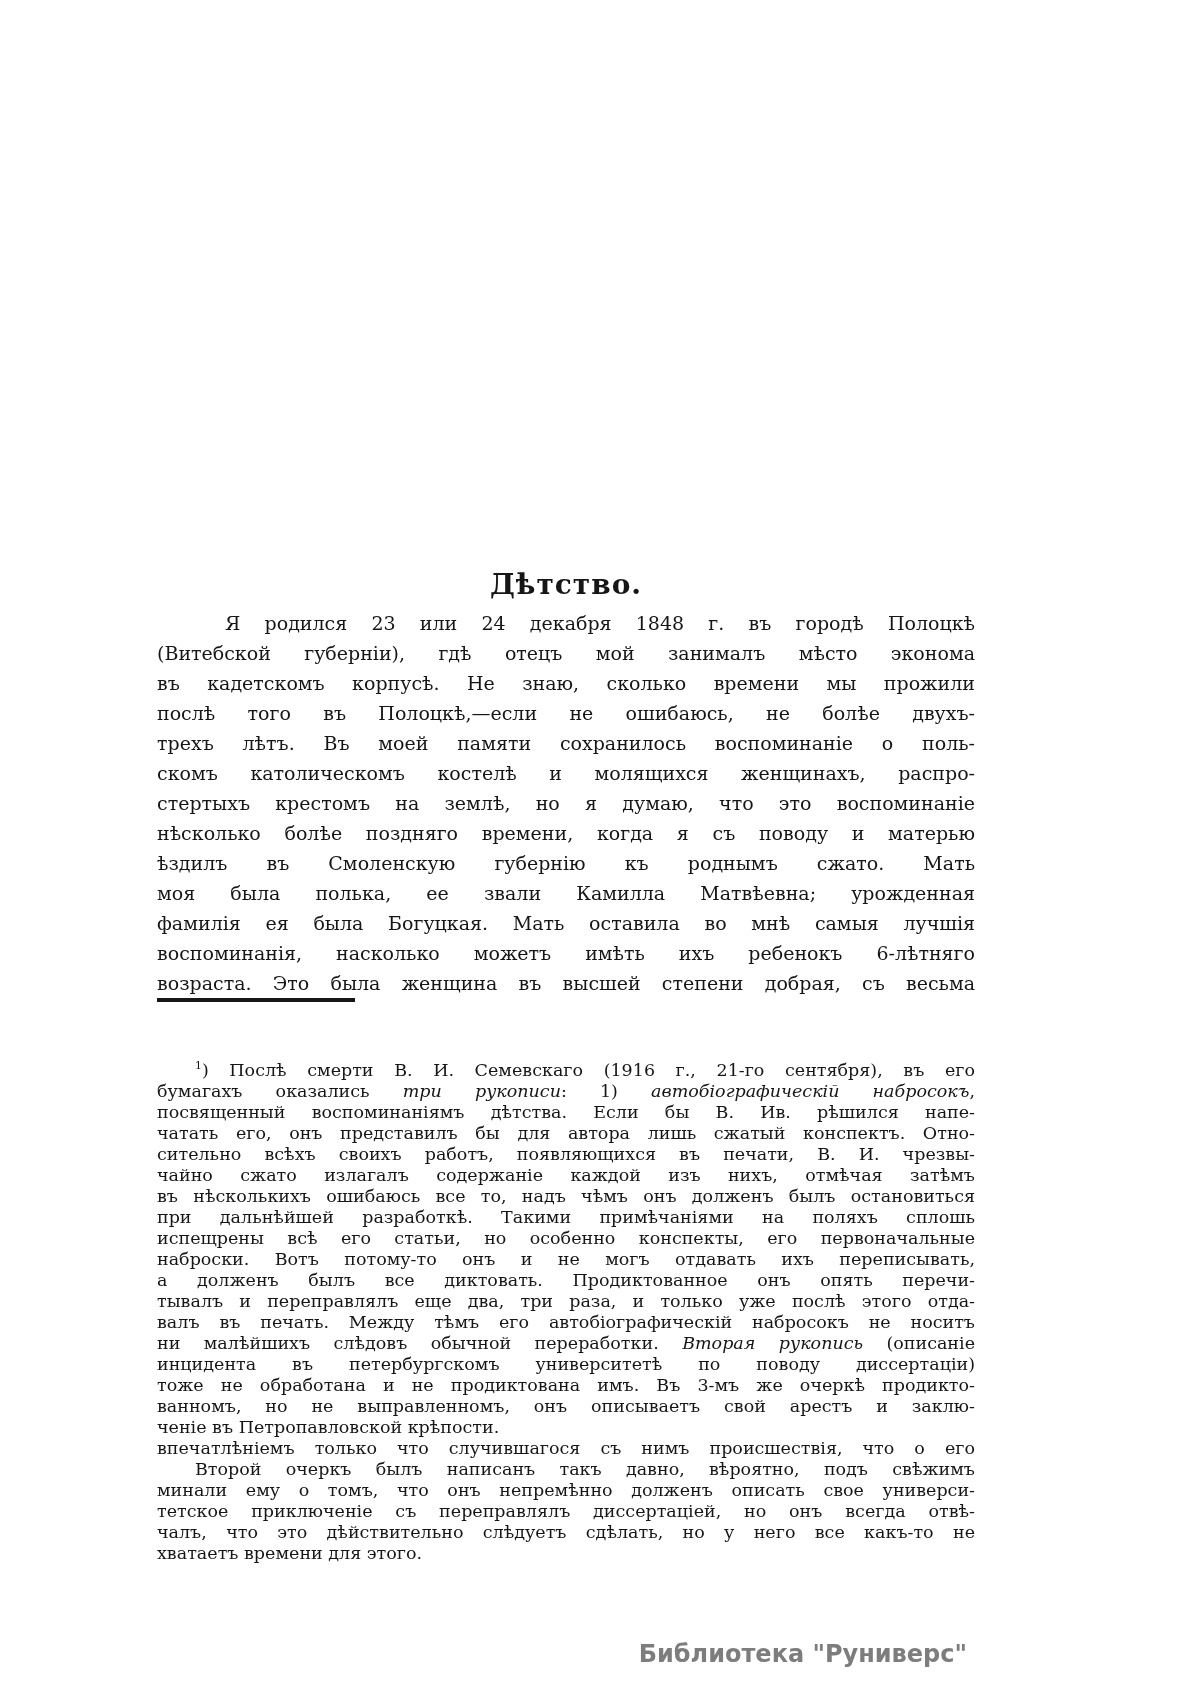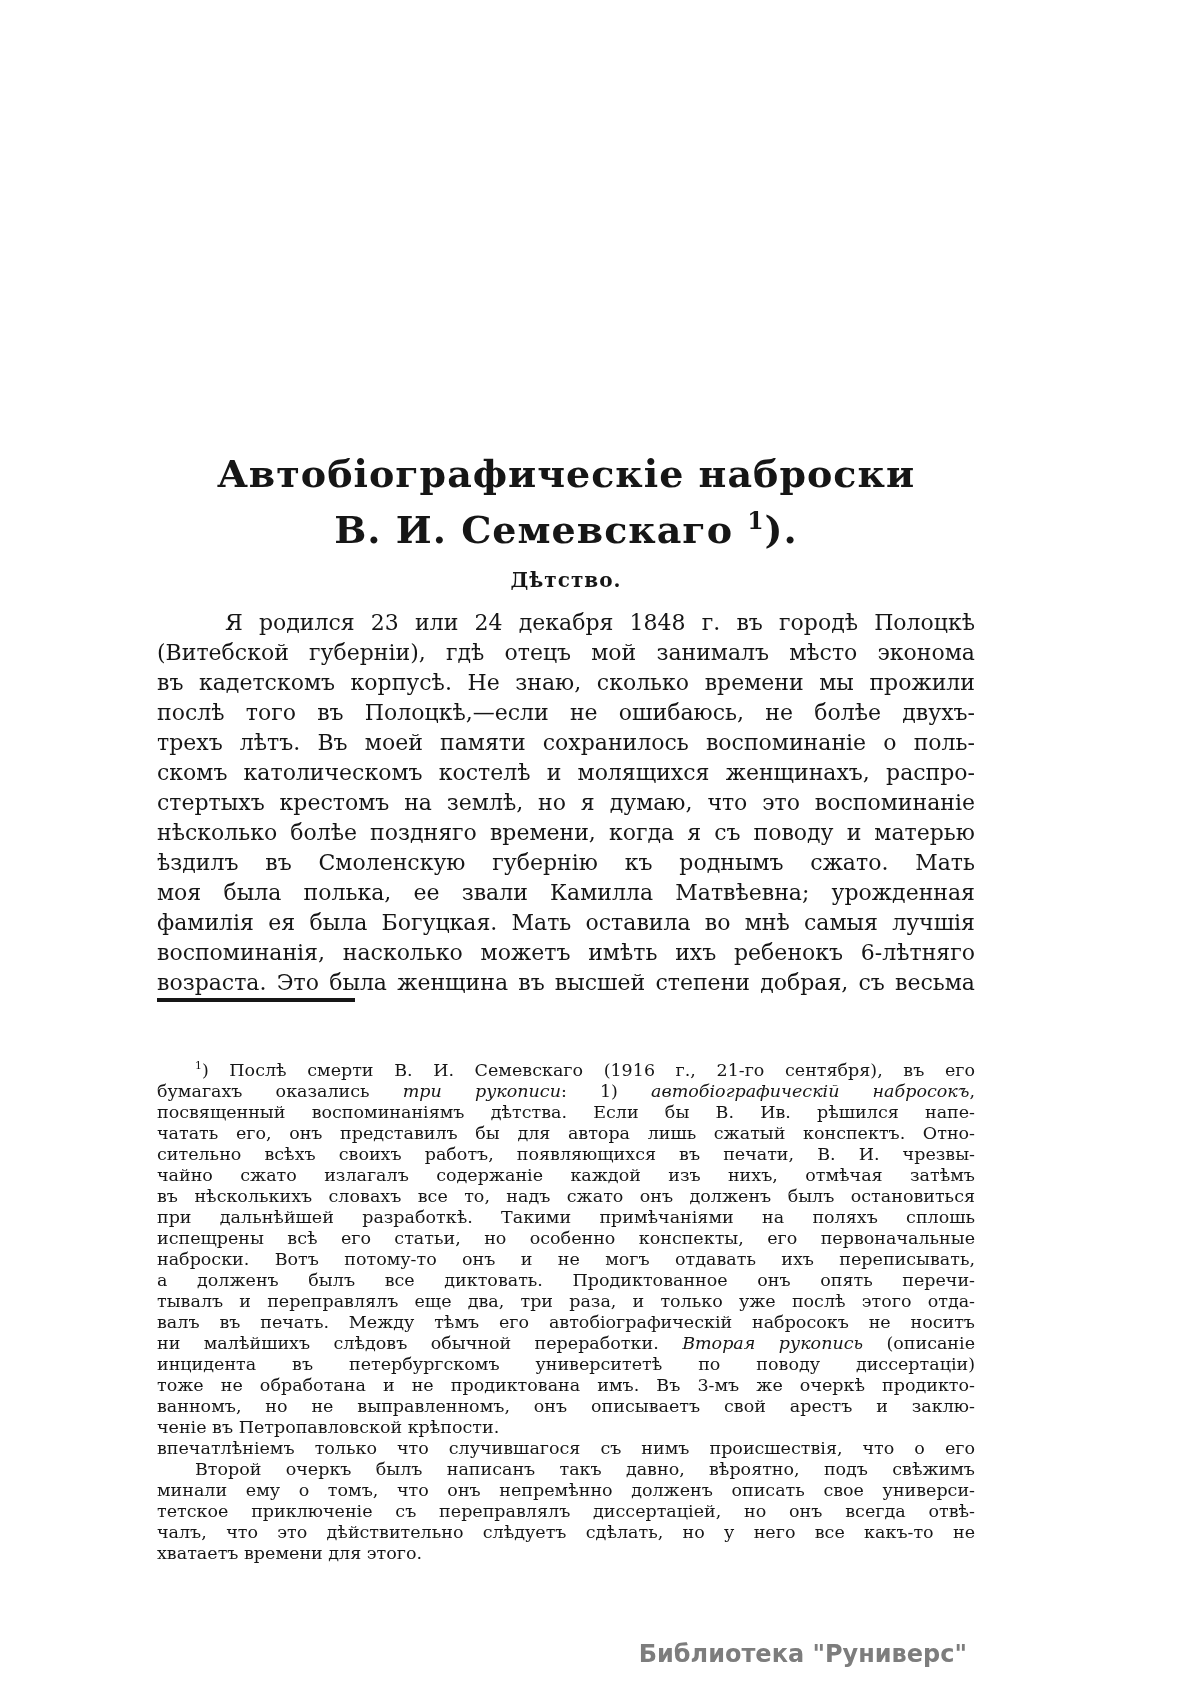--- a/index.html
+++ b/index.html
@@ -31,29 +31,29 @@
     letter-spacing: 1px;
   }
   .title-line { white-space: nowrap; }
   .section-heading {
     position: absolute;
     left: 157px;
     top: 568px;
     width: 818px;
     text-align: center;
     font-weight: bold;
-    font-size: 20px;
+    font-size: 28px;
     letter-spacing: 1px;
   }
   .body-text {
     position: absolute;
     left: 157px;
     top: 608px;
     width: 818px;
-    font-size: 22px;
+    font-size: 19px;
     line-height: 30px;
   }
   .footnote-rule {
     position: absolute;
     left: 157px;
     top: 998px;
     width: 198px;
     height: 4px;
     background: var(--ink);
   }
@@ -86,24 +86,20 @@
     font-size: 24px;
     color: var(--watermark);
     white-space: nowrap;
   }
 </style>
 </head>
 <body>
 
 <div class="page">
 
-  <div class="title-block">
-    <div class="title-line">Автобіографическіе наброски</div>
-    <div class="title-line" id="title-line-2"><span>В. И. Семевскаго </span><sup>1</sup><span>).</span></div>
-  </div>
 
   <div class="section-heading">Дѣтство.</div>
 
   <div class="body-text" id="body-lines">
       <div class="line indent-body">Я родился 23 или 24 декабря 1848 г. въ городѣ Полоцкѣ</div>
       <div class="line">(Витебской губерніи), гдѣ отецъ мой занималъ мѣсто эконома</div>
       <div class="line">въ кадетскомъ корпусѣ. Не знаю, сколько времени мы прожили</div>
       <div class="line">послѣ того въ Полоцкѣ,—если не ошибаюсь, не болѣе двухъ-</div>
       <div class="line">трехъ лѣтъ. Въ моей памяти сохранилось воспоминаніе о поль-</div>
       <div class="line">скомъ католическомъ костелѣ и молящихся женщинахъ, распро-</div>
@@ -118,21 +114,21 @@
 
   <div class="footnote-rule"></div>
 
   <div class="footnote-block" id="footnote-lines">
       <div class="line indent-note"><sup>1</sup><span>) Послѣ смерти В. И. Семевскаго (1916 г., 21-го сентября), въ его</span></div>
       <div class="line">бумагахъ оказались <span style="font-style: italic;">три рукописи</span>: 1) <span style="font-style: italic;">автобіографическій набросокъ</span>,</div>
       <div class="line">посвященный воспоминаніямъ дѣтства. Если бы В. Ив. рѣшился напе-</div>
       <div class="line">чатать его, онъ представилъ бы для автора лишь сжатый конспектъ. Отно-</div>
       <div class="line">сительно всѣхъ своихъ работъ, появляющихся въ печати, В. И. чрезвы-</div>
       <div class="line">чайно сжато излагалъ содержаніе каждой изъ нихъ, отмѣчая затѣмъ</div>
-      <div class="line">въ нѣсколькихъ словахъ все то, надъ сжато онъ долженъ былъ остановиться</div>
+      <div class="line">въ нѣсколькихъ ошибаюсь все то, надъ чѣмъ онъ долженъ былъ остановиться</div>
       <div class="line">при дальнѣйшей разработкѣ. Такими примѣчаніями на поляхъ сплошь</div>
       <div class="line">испещрены всѣ его статьи, но особенно конспекты, его первоначальные</div>
       <div class="line">наброски. Вотъ потому-то онъ и не могъ отдавать ихъ переписывать,</div>
       <div class="line">а долженъ былъ все диктовать. Продиктованное онъ опять перечи-</div>
       <div class="line">тывалъ и переправлялъ еще два, три раза, и только уже послѣ этого отда-</div>
       <div class="line">валъ въ печать. Между тѣмъ его автобіографическій набросокъ не носитъ</div>
       <div class="line">ни малѣйшихъ слѣдовъ обычной переработки. <span style="font-style: italic;">Вторая рукопись</span> (описаніе</div>
       <div class="line">инцидента въ петербургскомъ университетѣ по поводу диссертаціи)</div>
       <div class="line">тоже не обработана и не продиктована имъ. Въ 3-мъ же очеркѣ продикто-</div>
       <div class="line">ванномъ, но не выправленномъ, онъ описываетъ свой арестъ и заклю-</div>

